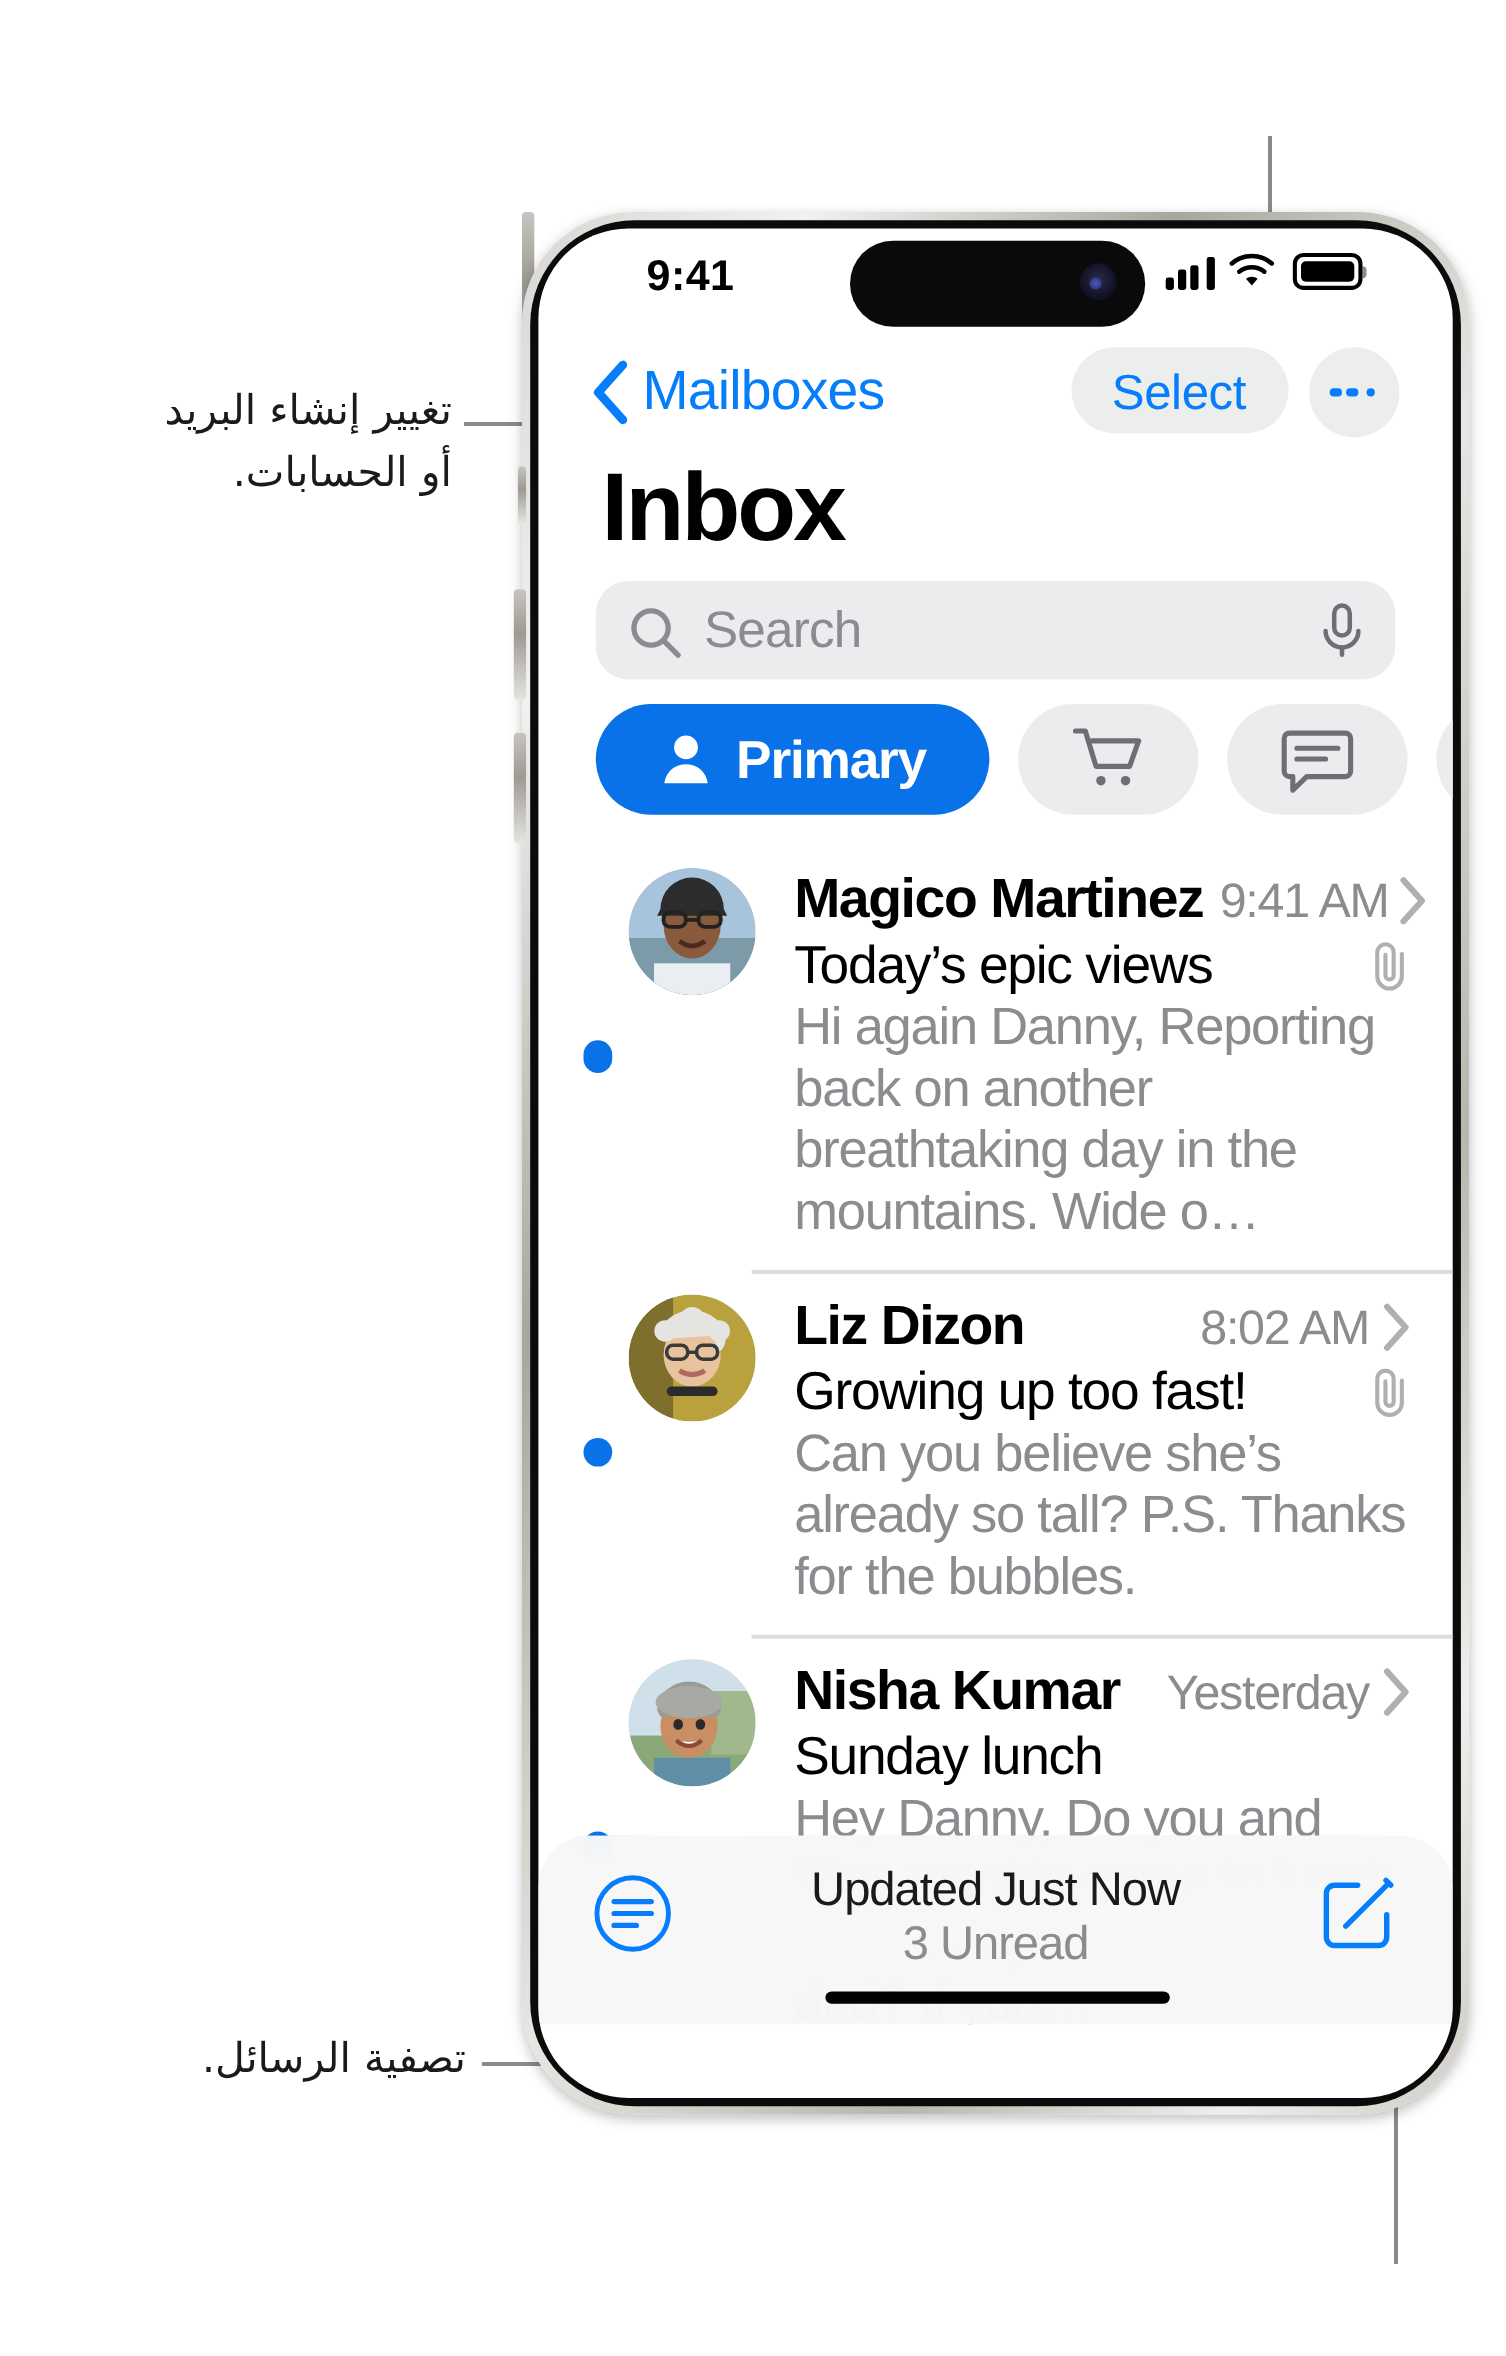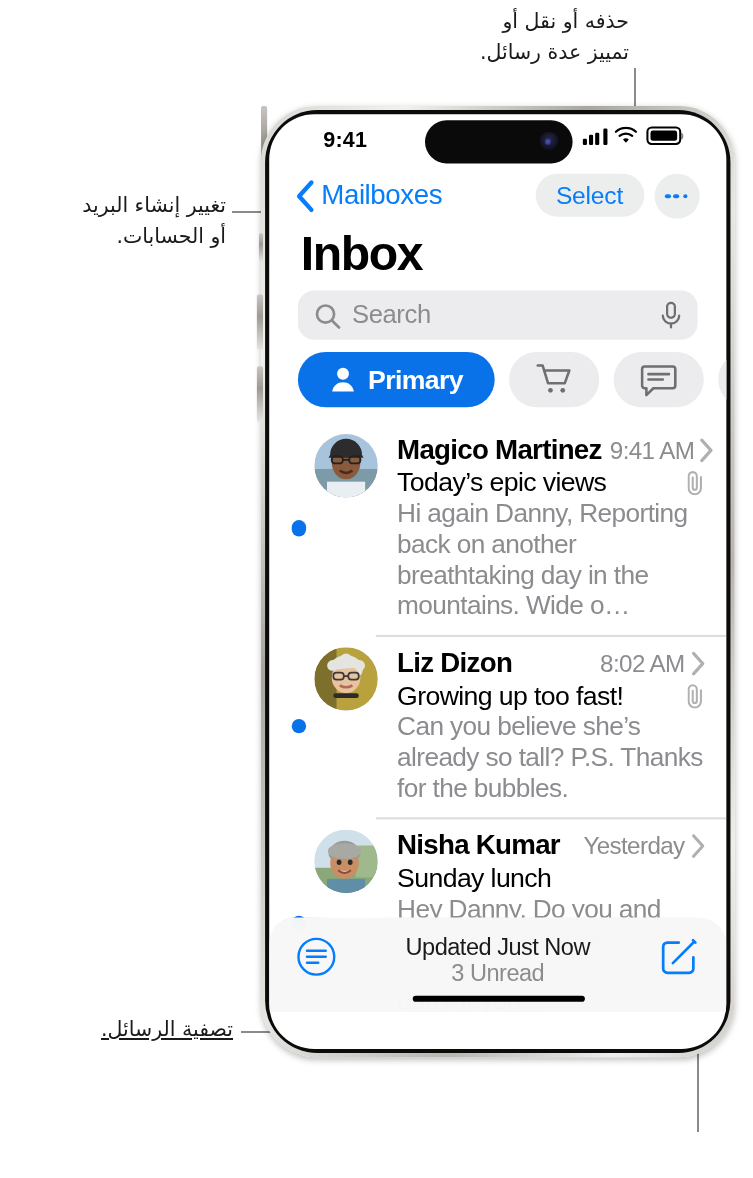--- a/index.html
+++ b/index.html
@@ -166,29 +166,27 @@
   .home-ind {
     position: absolute; left: 50%; transform: translateX(-50%); bottom: 5px;
     width: 84px; height: 3.4px; border-radius: 2px; background: #000;
   }
 </style>
 </head>
 <body>
 
 <div id="stage">
 
-  <div class="callout" style="right:124px; top:6px; width:230px;">حذفه أو نقل أو
-تمييز عدة رسائل.</div>
   <div class="leader v" style="left:634px; top:68px; height:138px;"></div>
 
   <div class="callout" style="right:527px; top:190px; width:220px;">تغيير إنشاء البريد
 أو الحسابات.</div>
   <div class="leader h" style="left:232px; top:211px; width:62px;"></div>
 
-  <div class="callout" style="right:520px; top:1014px; width:180px;text-decoration:underline;">تصفية الرسائل.</div>
+  <div class="callout" style="right:520px; top:1014px; width:180px;">تصفية الرسائل.</div>
   <div class="leader h" style="left:241px; top:1031px; width:64px;"></div>
 
   <div class="leader v" style="left:697px; top:1040px; height:92px;"></div>
 
   <div id="phone">
     <div class="frame-outer"></div>
     <div class="frame-bezel"></div>
     <div class="btn-side btn-silence"></div>
     <div class="btn-side btn-volup"></div>
     <div class="btn-side btn-voldn"></div>

